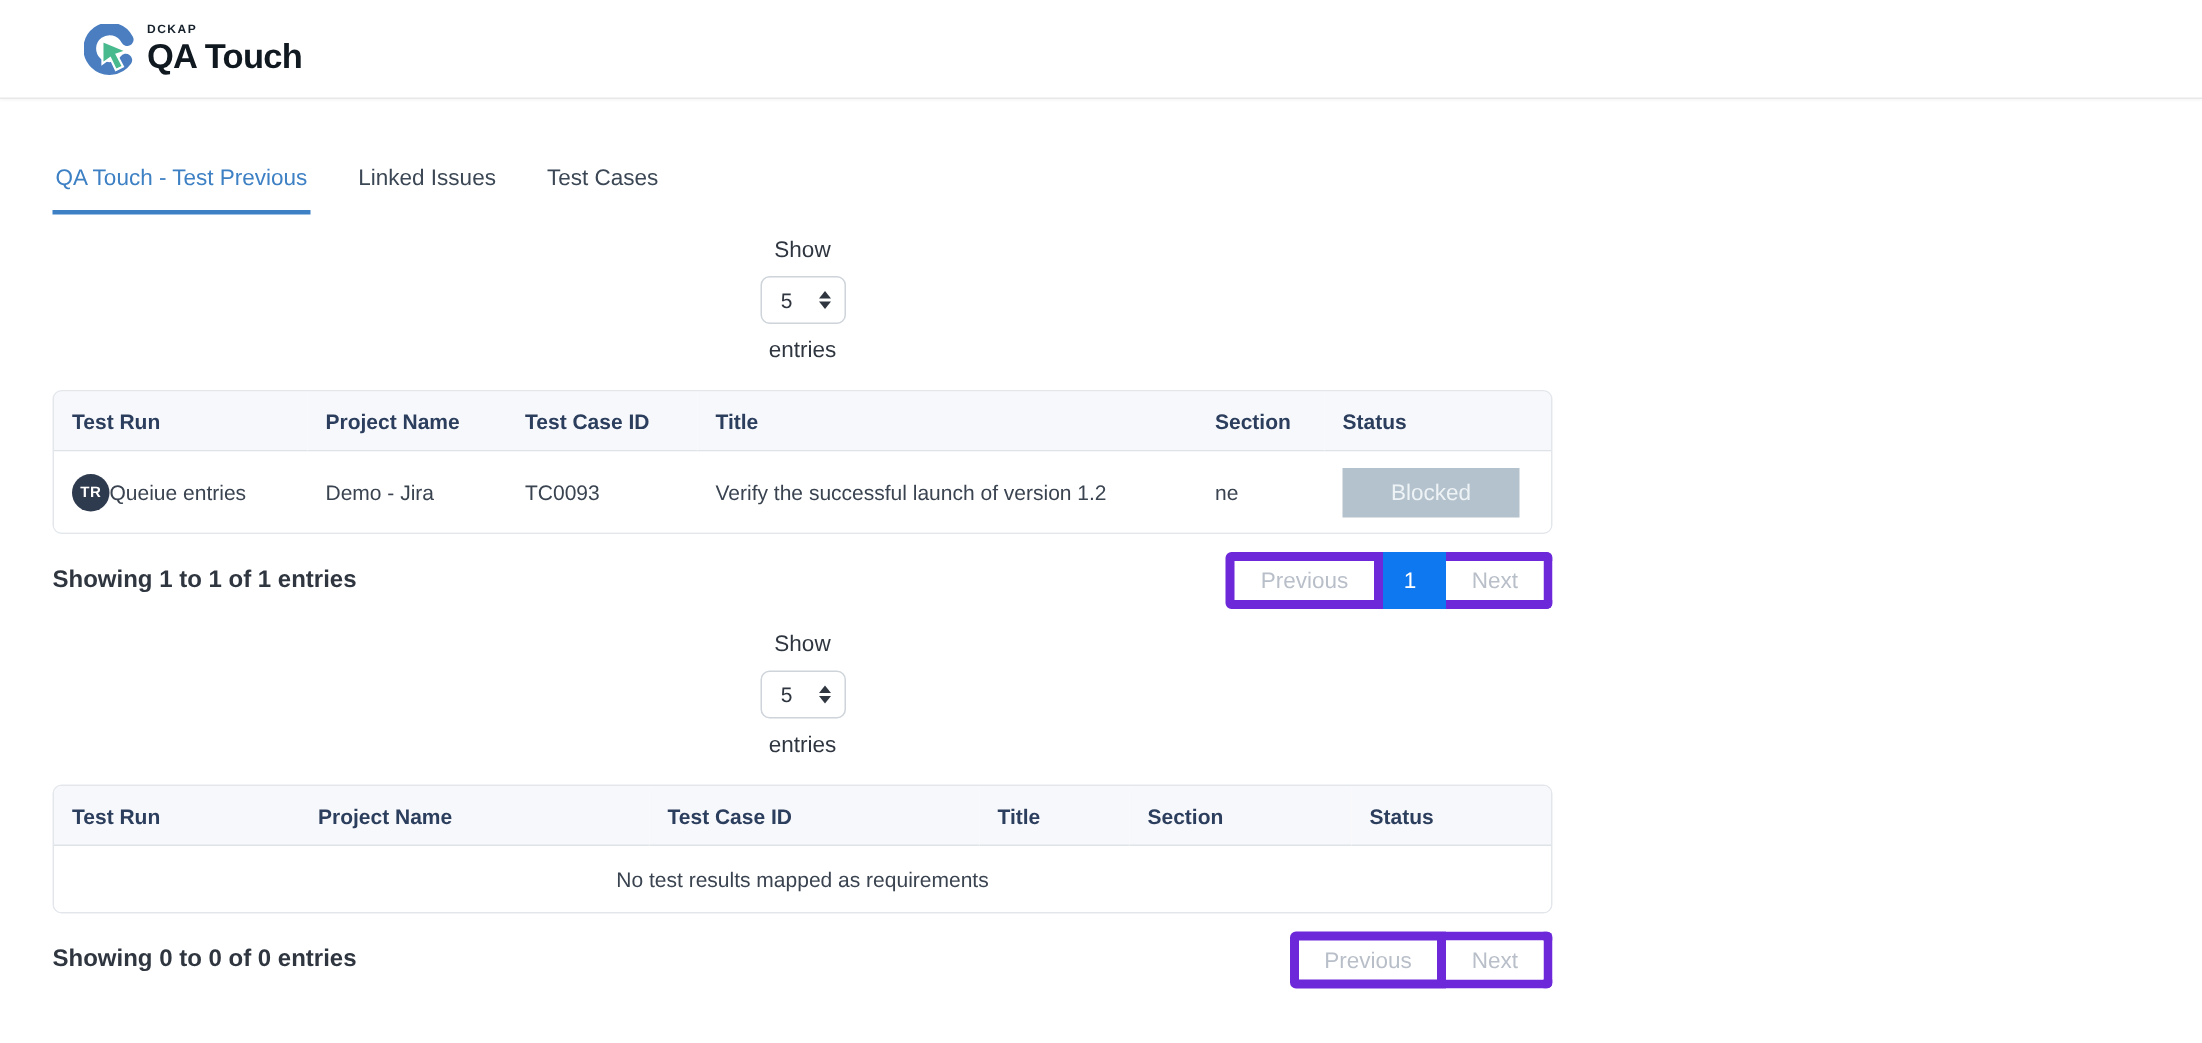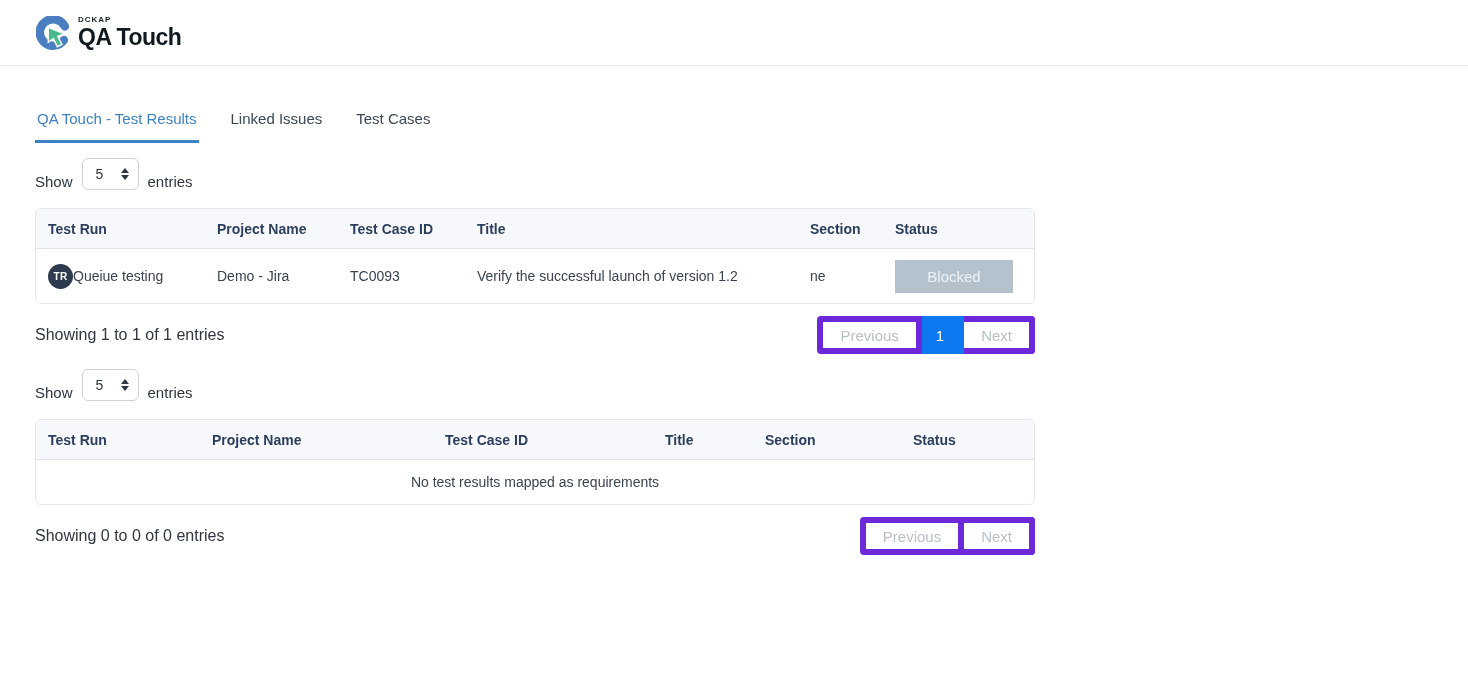--- a/index.html
+++ b/index.html
@@ -1,38 +1,38 @@
 <!DOCTYPE html>
 <html><head>
 <meta charset="utf-8">
 <style>
   * { margin:0; padding:0; box-sizing:border-box; }
   html,body { width:1468px; min-height:695px; background:#ffffff;
     font-family:"Liberation Sans", sans-serif; color:#2f3640; }
 
   
   .app-header { height:66px; background:#fff; border-bottom:1px solid #e8e8e8;
-    box-shadow:0 1px 2px rgba(0,0,0,.04); display:flex; align-items:center; padding:0 36px; }
+    box-shadow:0 1px 2px rgba(0,0,0,.04); display:flex; align-items:center; padding:0 56px; }
   .brand { display:flex; align-items:center; gap:8px; }
   .brand-icon { width:34px; height:34px; flex:0 0 auto; }
   .brand-text { display:flex; flex-direction:column; line-height:1; }
   .brand-small { font-size:8px; font-weight:bold; letter-spacing:1px; color:#15202b; margin-bottom:2px; }
   .brand-name { font-size:23px; font-weight:bold; color:#101820; letter-spacing:-0.5px; }
 
   
   .content { padding:40px 0 0 35px; width:1035px; }
 
   .tabs { display:flex; gap:30px; }
   .tab { font-size:15px; color:#3b4754; padding:4px 2px 13px 2px; cursor:pointer;
     border-bottom:3px solid transparent; }
   .tab.active { color:#3d80c4; border-bottom-color:#3d80c4; }
 
   .section-title { font-size:17px; font-weight:bold; color:#1d2430; margin-top:26px; }
 
-  .show-row { display:flex; align-items:flex-end; margin-top:15px; font-size:15px; color:#2f3640; gap:9px; }
+  .show-row { display:flex; align-items:center; margin-top:15px; font-size:15px; color:#2f3640; gap:9px;flex-direction:column; }
   .page-size-select { display:inline-flex; align-items:center; justify-content:space-between;
     width:57px; height:32px; border:1px solid #ced4da; border-radius:6px; background:#fff;
     padding:0 9px 0 13px; font-size:14px; color:#2f3640; cursor:pointer; }
   .updown { display:flex; flex-direction:column; gap:2px; }
   .updown i { display:block; width:0; height:0; border-left:4px solid transparent; border-right:4px solid transparent; }
   .updown .up { border-bottom:5px solid #2f3640; }
   .updown .down { border-top:5px solid #2f3640; }
 
   
   .data-table { width:1000px; border:1px solid #e3e7ec; border-radius:6px; margin-top:18px;
@@ -47,21 +47,21 @@
   .run-cell { display:flex; align-items:center; }
   .run-avatar { width:25px; height:25px; border-radius:50%; background:#2e3a4e; color:#fff;
     font-size:10px; font-weight:bold; display:flex; align-items:center; justify-content:center; letter-spacing:.3px; }
 
   .status-btn { display:inline-block; min-width:118px; text-align:center; background:#b4c2cd;
     color:#eef3f6; font-size:15px; border:none; border-radius:0; padding:8px 14px; cursor:pointer;
     font-family:inherit; }
 
   
   .table-footer { width:1000px; display:flex; align-items:center; justify-content:space-between; margin-top:12px; }
-  .summary { font-size:16px; color:#2f3640; }
+  .summary { font-size:16px; color:#2f3640;font-weight:bold; }
   .pagination { display:flex; }
   .page-btn { height:38px; display:flex; align-items:center; justify-content:center;
     background:#fff; border:6px solid #6d28d9; font-size:15px; color:#b9bfc9; cursor:pointer; padding:0 17px; }
   .page-btn + .page-btn { border-left:none; }
   .page-btn.first { border-radius:4px 0 0 4px; }
   .page-btn.last { border-radius:0 4px 4px 0; }
   .page-btn.current { background:#0e78f0; border-color:#0e78f0; color:#fff; padding:0 14px; }
 
   .section-gap { margin-top:36px; }
   .bottom-space { height:80px; }
@@ -78,21 +78,21 @@
     <div class="brand-text">
       <span class="brand-small">DCKAP</span>
       <span class="brand-name">QA Touch</span>
     </div>
   </div>
 </header>
 
 <main class="content">
 
   <nav class="tabs">
-    <div class="tab active">QA Touch - Test Results</div>
+    <div class="tab active">QA Touch - Test Previous</div>
     <div class="tab">Linked Issues</div>
     <div class="tab">Test Cases</div>
   </nav>
 
 
   <div class="show-row">
     <span>Show</span>
     <span class="page-size-select">
       <span>5</span>
       <span class="updown">
@@ -112,21 +112,21 @@
         <th class="t1-c4">Title</th>
         <th class="t1-c5">Section</th>
         <th>Status</th>
       </tr>
     </thead>
     <tbody>
       <tr>
         <td>
           <span class="run-cell">
             <span class="run-avatar">TR</span>
-            <span>Queiue testing</span>
+            <span>Queiue entries</span>
           </span>
         </td>
         <td>Demo - Jira</td>
         <td>TC0093</td>
         <td>Verify the successful launch of version 1.2</td>
         <td>ne</td>
         <td>
           <button class="status-btn">Blocked</button>
         </td>
       </tr>

